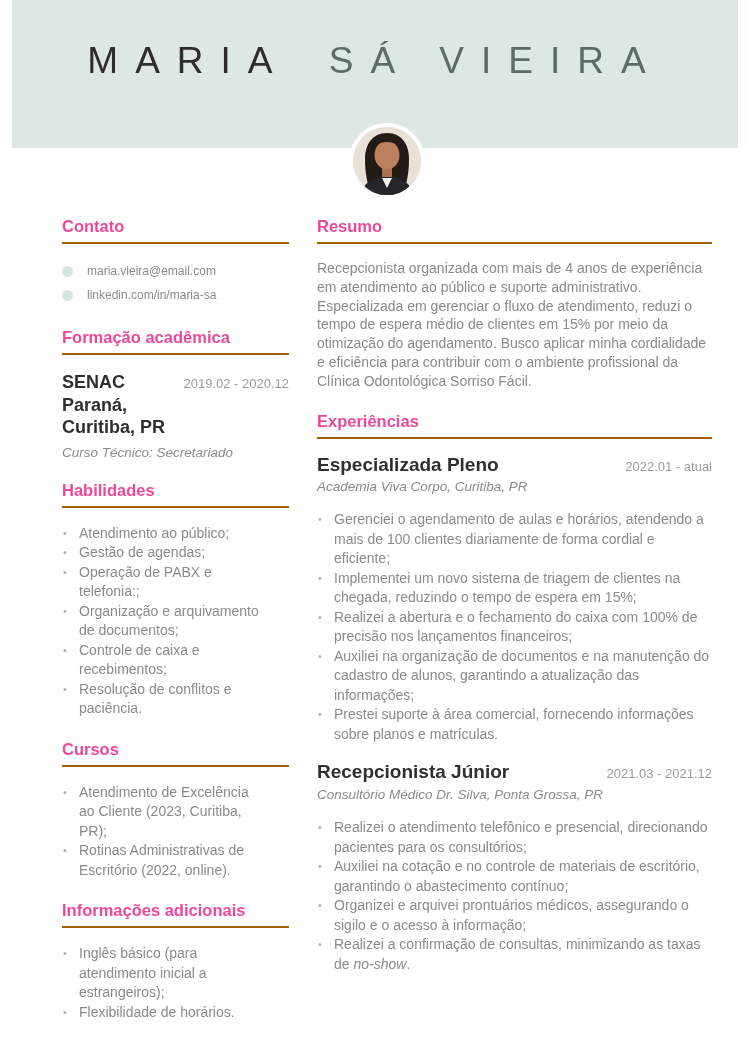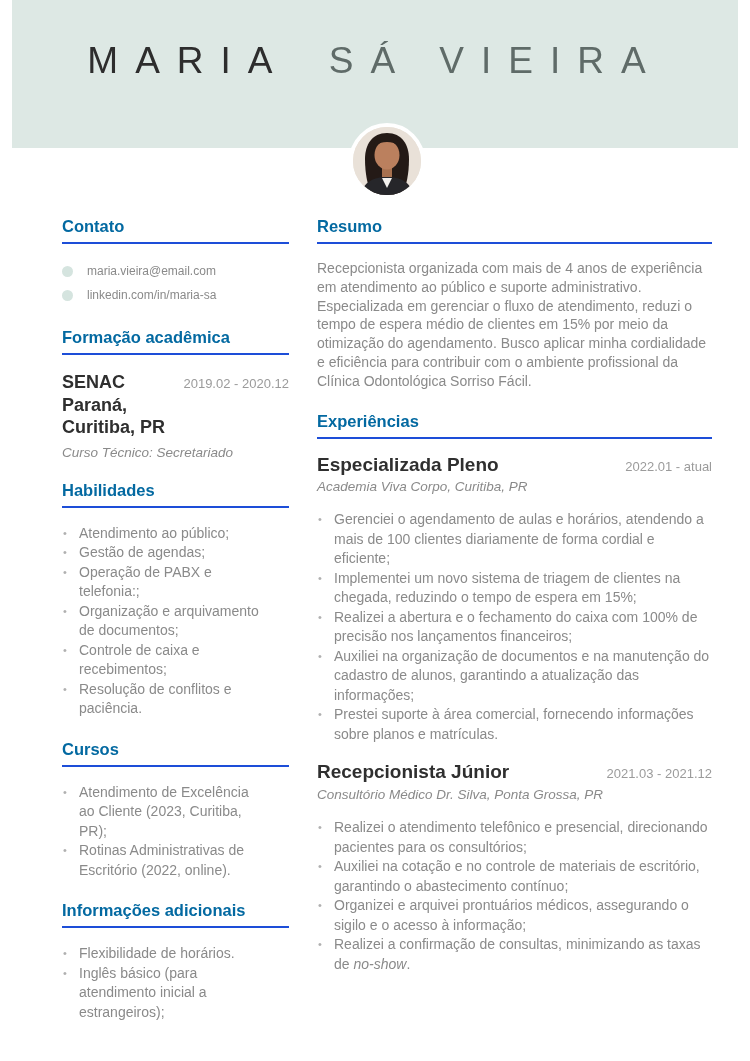--- a/index.html
+++ b/index.html
@@ -25,22 +25,22 @@
     border-radius:50%; border:4px solid #ffffff; overflow:hidden;
     background:#e9e1d8; z-index:5;
   }
   .photo-wrap svg { display:block; width:100%; height:100%; }
   
   .columns { display:flex; padding:0 50px; margin-top:69px; }
   .col-left  { width:227px; flex:none; }
   .col-right { width:395px; flex:none; margin-left:28px; }
   
   .sec-head {
-    font-size:16.5px; font-weight:600; color:#0369a1;
-    padding-bottom:6px; border-bottom:2px solid #1d4ed8;
+    font-size:16.5px; font-weight:600; color:#ec4899;
+    padding-bottom:6px; border-bottom:2px solid #a16207;
   }
   .mt-sec { margin-top:21px; }
   
   .contact-list { list-style:none; margin-top:15px; }
   .contact-list li {
     display:flex; align-items:center; height:24px;
     font-size:12px; color:#8a8a8a;
   }
   .dot {
     width:11px; height:11px; border-radius:50%;
@@ -133,22 +133,22 @@
       </ul>
 
       <div class="sec-head mt-sec">Cursos</div>
       <ul class="blist">
         <li>Atendimento de Excelência ao Cliente (2023, Curitiba, PR);</li>
         <li>Rotinas Administrativas de Escritório (2022, online).</li>
       </ul>
 
       <div class="sec-head mt-sec">Informações adicionais</div>
       <ul class="blist">
+        <li>Inglês básico (para atendimento inicial a estrangeiros);</li>
         <li>Flexibilidade de horários.</li>
-        <li>Inglês básico (para atendimento inicial a estrangeiros);</li>
       </ul>
 
     </div>
 
     <div class="col-right">
 
       <div class="sec-head">Resumo</div>
       <p class="summary">Recepcionista organizada com mais de 4 anos de experiência em atendimento ao público e suporte administrativo. Especializada em gerenciar o fluxo de atendimento, reduzi o tempo de espera médio de clientes em 15% por meio da otimização do agendamento. Busco aplicar minha cordialidade e eficiência para contribuir com o ambiente profissional da Clínica Odontológica Sorriso Fácil.</p>
 
       <div class="sec-head mt-sec">Experiências</div>

